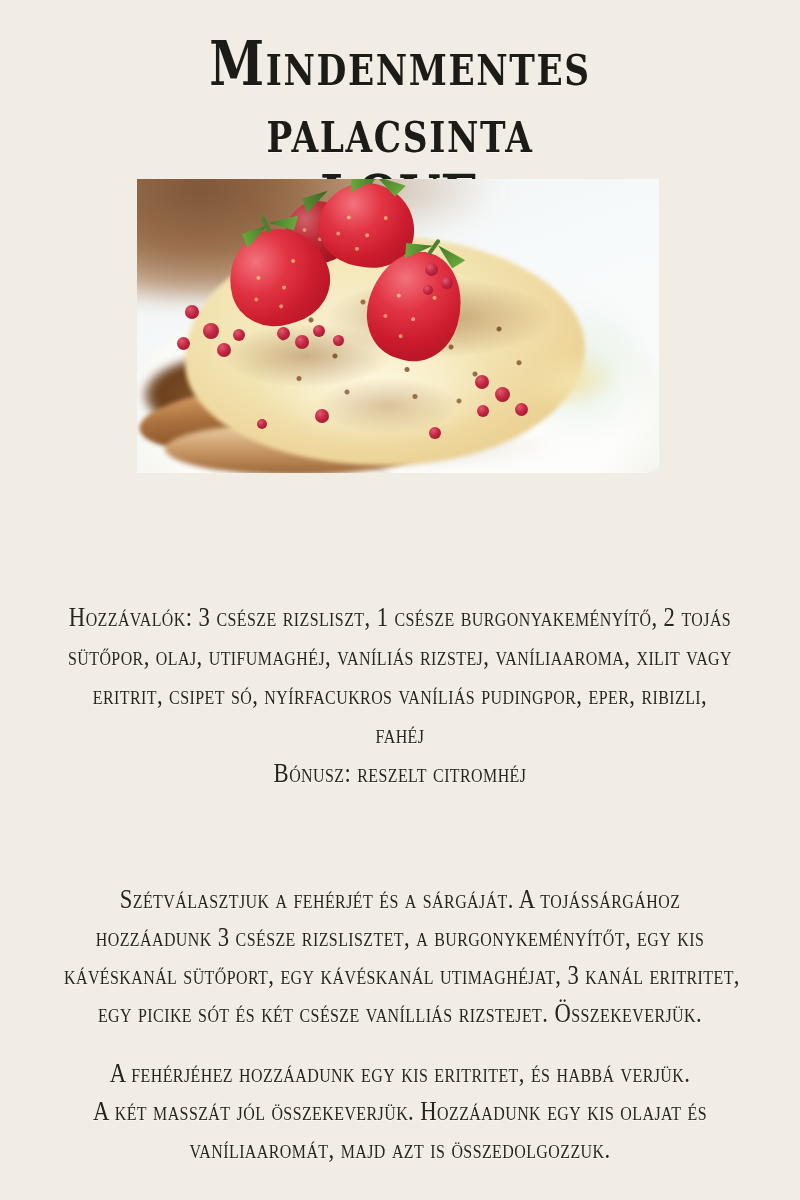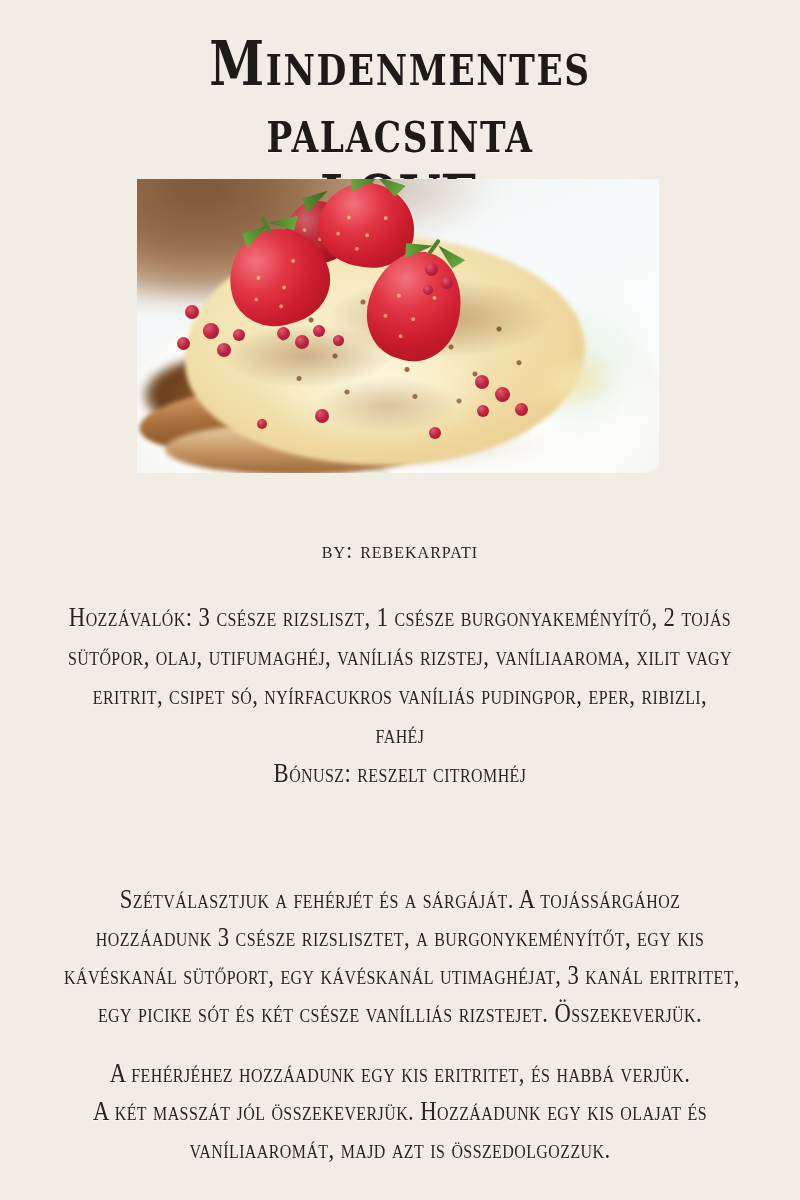--- a/index.html
+++ b/index.html
@@ -169,21 +169,20 @@
     <i class="rb" style="left:286px;top:106px;width:10px;height:10px;"></i>
     <i class="rb" style="left:338px;top:196px;width:14px;height:14px;"></i>
     <i class="rb" style="left:358px;top:208px;width:15px;height:15px;"></i>
     <i class="rb" style="left:378px;top:224px;width:13px;height:13px;"></i>
     <i class="rb" style="left:340px;top:226px;width:12px;height:12px;"></i>
     <i class="rb" style="left:178px;top:230px;width:14px;height:14px;"></i>
     <i class="rb" style="left:292px;top:248px;width:12px;height:12px;"></i>
     <i class="rb" style="left:120px;top:240px;width:10px;height:10px;"></i>
   </div>
 
-  <div class="byline smallcaps">by: rebekarpati</div>
 
   <div class="textblock ingredients smallcaps cond">
     <div class="ln">Hozzávalók: 3 csésze rizsliszt, 1 csésze burgonyakeményítő, 2 tojás</div>
     <div class="ln">sütőpor, olaj, utifumaghéj, vaníliás rizstej, vaníliaaroma, xilit vagy</div>
     <div class="ln">eritrit, csipet só, nyírfacukros vaníliás pudingpor, eper, ribizli,</div>
     <div class="ln">fahéj</div>
     <div class="ln">Bónusz: reszelt citromhéj</div>
   </div>
 
 

